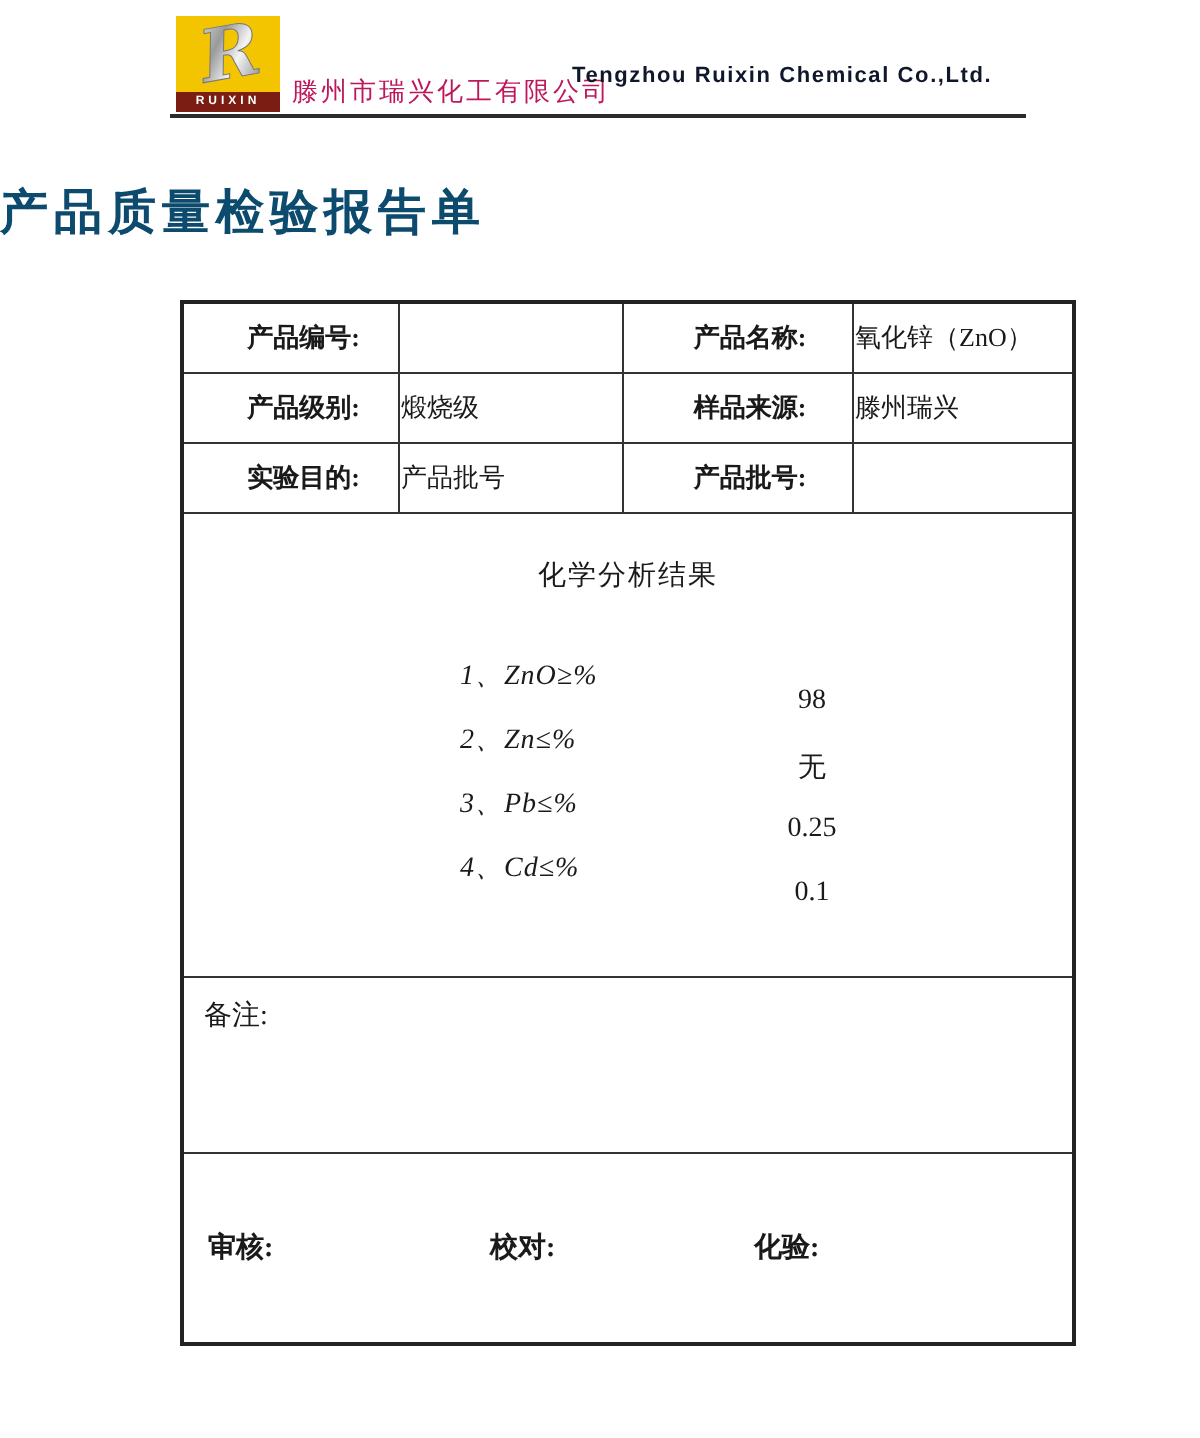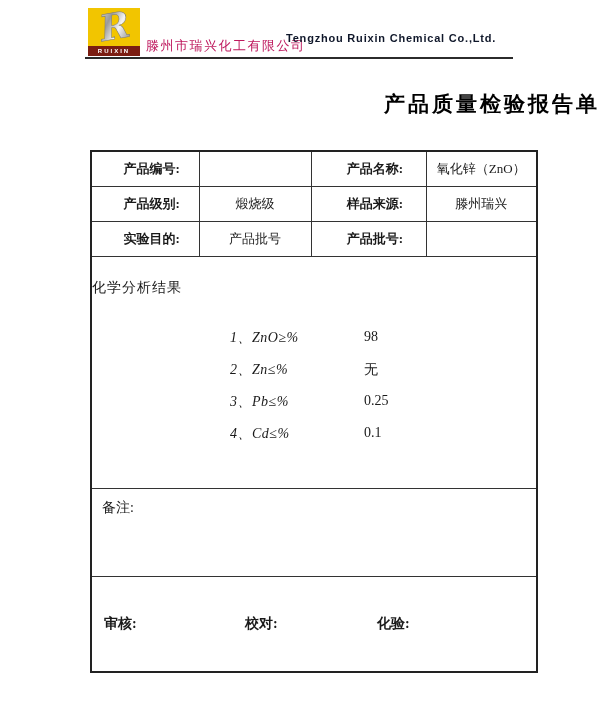--- a/index.html
+++ b/index.html
@@ -29,52 +29,52 @@
     position:absolute; left:286px; top:32px; font-size:11px; color:#0f172a;
     font-weight:bold; letter-spacing:0.8px; white-space:nowrap;
   }
   .header-rule {
     position:absolute; left:85px; top:57px; width:428px; height:2px;
     background:#2b2b2b;
   }
 
   
   .doc-title {
-    position:absolute; left:0; top:90px; width:600px; text-align:right;
-    font-size:21px; font-weight:bold; letter-spacing:3px; color:#000000;
+    position:absolute; left:0; top:90px; width:600px; text-align:left;
+    font-size:24px; font-weight:bold; letter-spacing:3px; color:#0c4a6e;
   }
 
   
   .report-table {
     position:absolute; left:90px; top:150px;
     border-collapse:collapse; table-layout:fixed; width:446px;
     border:2px solid #222;
   }
   .report-table td {
     border:1px solid #333; font-size:13px; overflow:hidden;
   }
   td.cell-label {
     font-weight:bold; text-align:center; padding-left:14px;
     font-family:"Liberation Serif", serif;
   }
   td.cell-value {
-    text-align:center; font-family:"Liberation Serif", serif; font-weight:normal;
+    font-family:"Liberation Serif", serif; font-weight:normal;
   }
   tr.info-row { height:35px; }
 
   
   td.analysis-cell { height:231px; vertical-align:top; padding:0; }
   .analysis-title {
-    margin-top:22px; text-align:left; font-size:14px;
+    margin-top:22px; text-align:center; font-size:14px;
     font-family:"Liberation Serif", serif; letter-spacing:1px;
   }
   .analysis-items { margin-top:26px; }
   .analysis-item { position:relative; height:32px; font-family:"Liberation Serif", serif; font-size:14px; }
   .analysis-item .lbl { position:absolute; left:138px; top:6px; letter-spacing:0.5px;font-style:italic; }
-  .analysis-item .val { position:absolute; left:272px; width:84px; top:6px; }
+  .analysis-item .val { position:absolute; left:272px; width:84px; top:20px; text-align:center; }
 
   
   td.remarks-cell { height:77px; vertical-align:top; padding:10px 0 0 10px;
     font-family:"Liberation Serif", serif; font-size:14px; }
 
   
   td.signature-cell { height:94px; position:relative; padding:0; }
   .sig { position:absolute; top:50%; transform:translateY(-50%);
     font-family:"Liberation Serif", serif; font-size:14px;font-weight:bold; }
   .sig-review { left:12px; }

